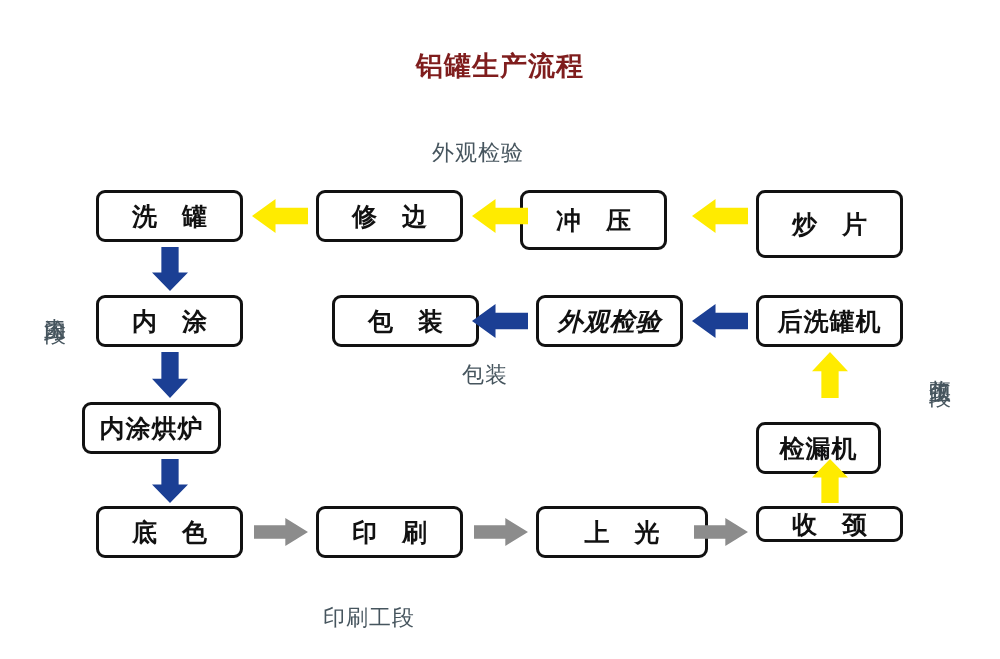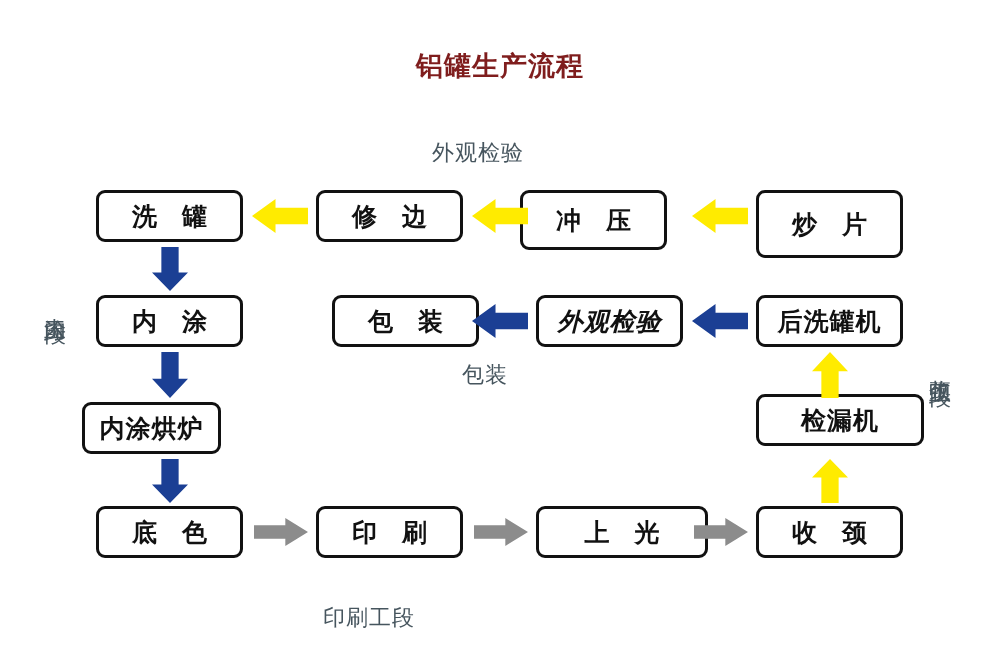--- a/index.html
+++ b/index.html
@@ -113,26 +113,26 @@
 
   <div class="node wide-letter" style="left:96px;  top:295px; width:147px; height:52px;">内 涂</div>
   <div class="node wide-letter" style="left:332px; top:295px; width:147px; height:52px;">包 装</div>
   <div class="node" style="left:536px; top:295px; width:147px; height:52px;font-style:italic;">外观检验</div>
   <div class="node" style="left:756px; top:295px; width:147px; height:52px;">后洗罐机</div>
 
   <div class="arrow arrow-left c-blue" style="left:472px; top:304px; width:56px; height:34px;"></div>
   <div class="arrow arrow-left c-blue" style="left:692px; top:304px; width:56px; height:34px;"></div>
 
   <div class="node" style="left:82px; top:402px; width:139px; height:52px;">内涂烘炉</div>
-  <div class="node" style="left:756px; top:394px; width:168px; height:52px;">检漏机</div>
+  <div class="node" style="left:756px; top:422px; width:125px; height:52px;">检漏机</div>
 
   <div class="node wide-letter" style="left:316px; top:506px; width:147px; height:52px;">印 刷</div>
   <div class="node wide-letter" style="left:96px;  top:506px; width:147px; height:52px;">底 色</div>
   <div class="node wide-letter" style="left:536px; top:506px; width:172px; height:52px;">上 光</div>
-  <div class="node wide-letter" style="left:756px; top:506px; width:147px; height:52px;">收 颈</div>
+  <div class="node wide-letter" style="left:756px; top:506px; width:147px; height:36px;">收 颈</div>
 
   <div class="arrow arrow-right c-gray" style="left:254px; top:518px; width:54px; height:28px;"></div>
   <div class="arrow arrow-right c-gray" style="left:474px; top:518px; width:54px; height:28px;"></div>
   <div class="arrow arrow-right c-gray" style="left:694px; top:518px; width:54px; height:28px;"></div>
 
   <div class="arrow arrow-down c-blue" style="left:152px; top:247px; width:36px; height:44px;"></div>
   <div class="arrow arrow-down c-blue" style="left:152px; top:352px; width:36px; height:46px;"></div>
   <div class="arrow arrow-down c-blue" style="left:152px; top:459px; width:36px; height:44px;"></div>
 
   <div class="arrow arrow-up c-yellow" style="left:812px; top:352px; width:36px; height:46px;"></div>

